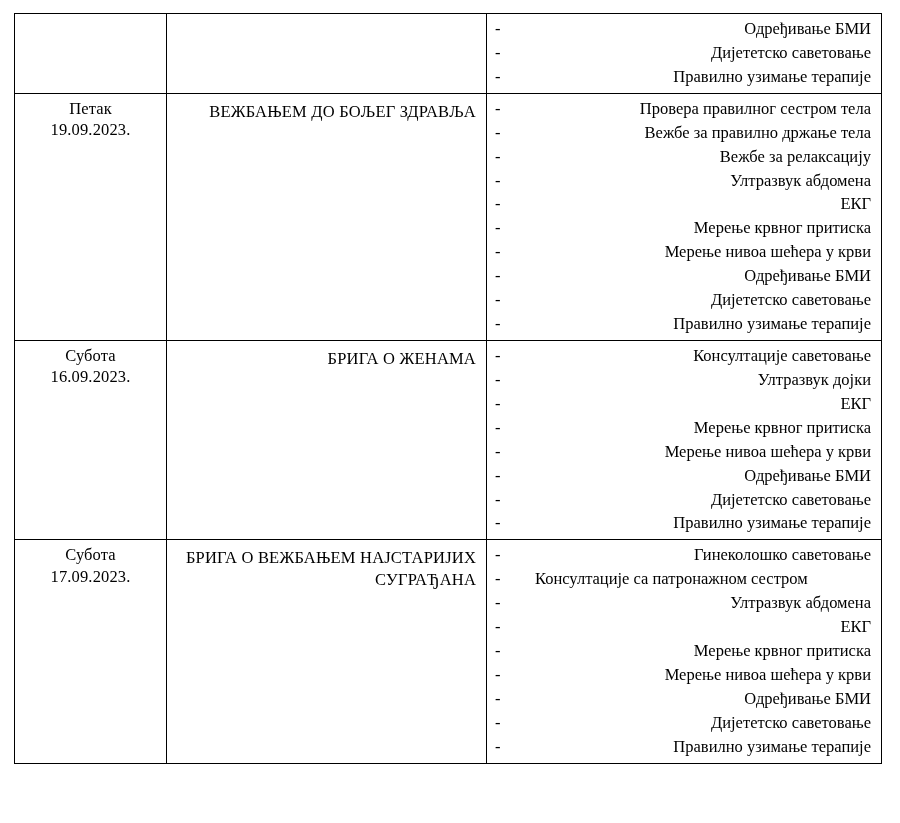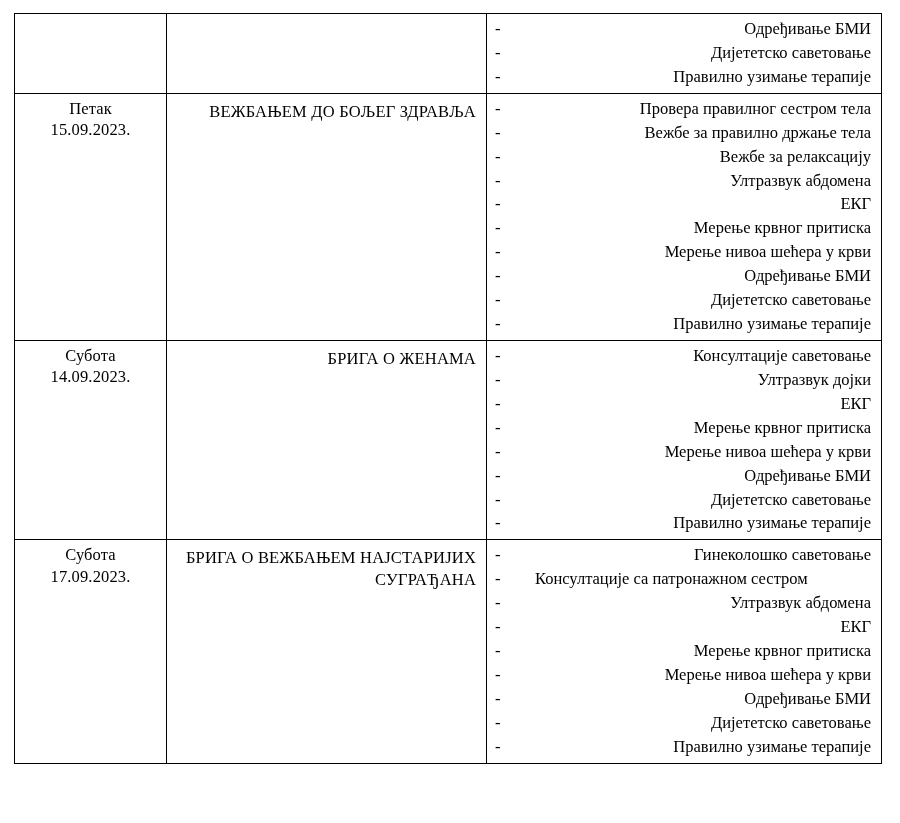--- a/index.html
+++ b/index.html
@@ -144,21 +144,21 @@
                 <span class="act-dash">-</span>
                 <span class="act-text">Правилно узимање терапије</span>
               </li>
             </ul>
           </td>
         </tr>
         <tr>
           <td class="day-cell">
             <div class="day-inner">
               <span class="day-name">Петак</span>
-              <span class="day-date">15.09.2023.</span>
+              <span class="day-date">19.09.2023.</span>
             </div>
           </td>
           <td class="theme-cell">
             <div class="theme-inner">ВЕЖБАЊЕМ ДО БОЉЕГ ЗДРАВЉА</div>
           </td>
           <td class="acts-cell">
             <ul class="acts-list">
               <li class="act-item">
                 <span class="act-dash">-</span>
                 <span class="act-text">Провера правилног сестром тела</span>
@@ -199,21 +199,21 @@
                 <span class="act-dash">-</span>
                 <span class="act-text">Правилно узимање терапије</span>
               </li>
             </ul>
           </td>
         </tr>
         <tr>
           <td class="day-cell">
             <div class="day-inner">
               <span class="day-name">Субота</span>
-              <span class="day-date">14.09.2023.</span>
+              <span class="day-date">16.09.2023.</span>
             </div>
           </td>
           <td class="theme-cell">
             <div class="theme-inner">БРИГА О ЖЕНАМА</div>
           </td>
           <td class="acts-cell">
             <ul class="acts-list">
               <li class="act-item">
                 <span class="act-dash">-</span>
                 <span class="act-text">Консултације саветовање</span>

